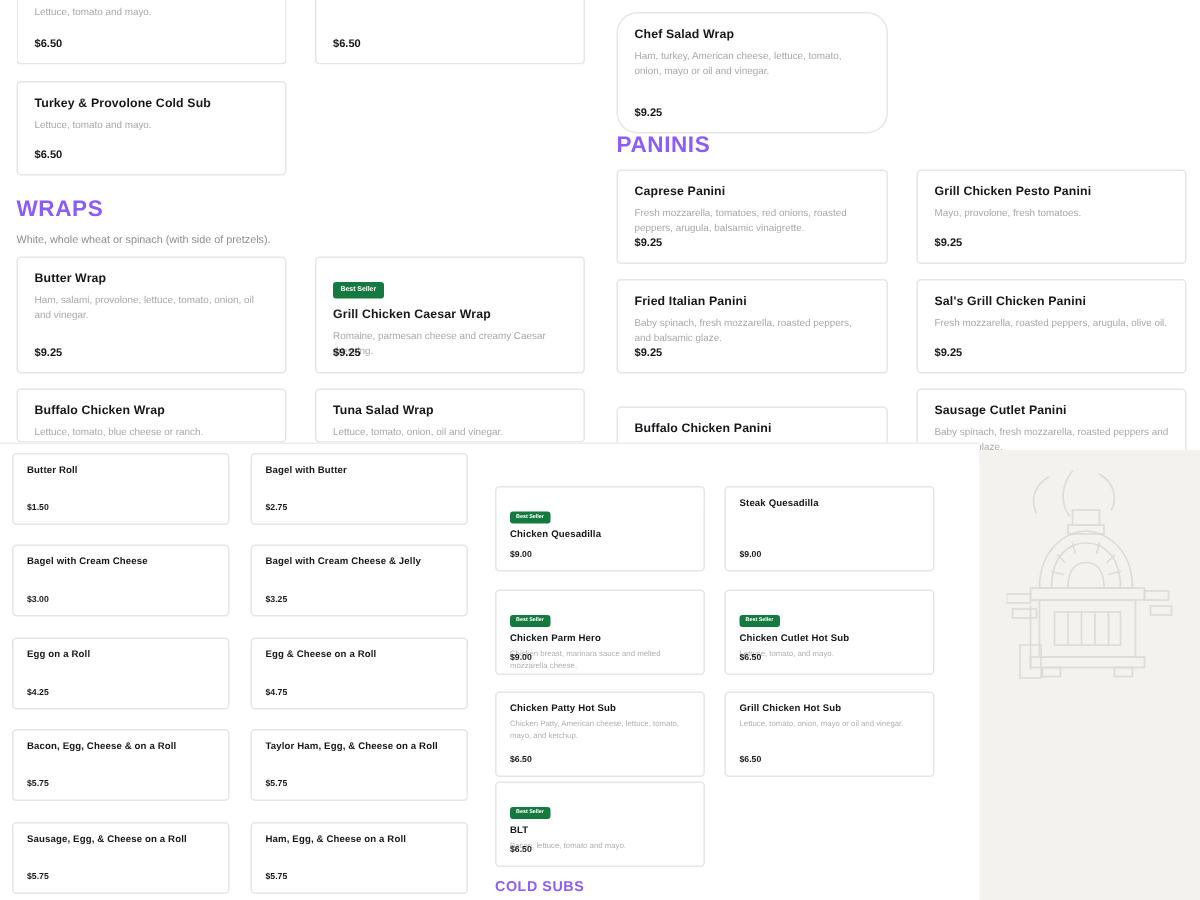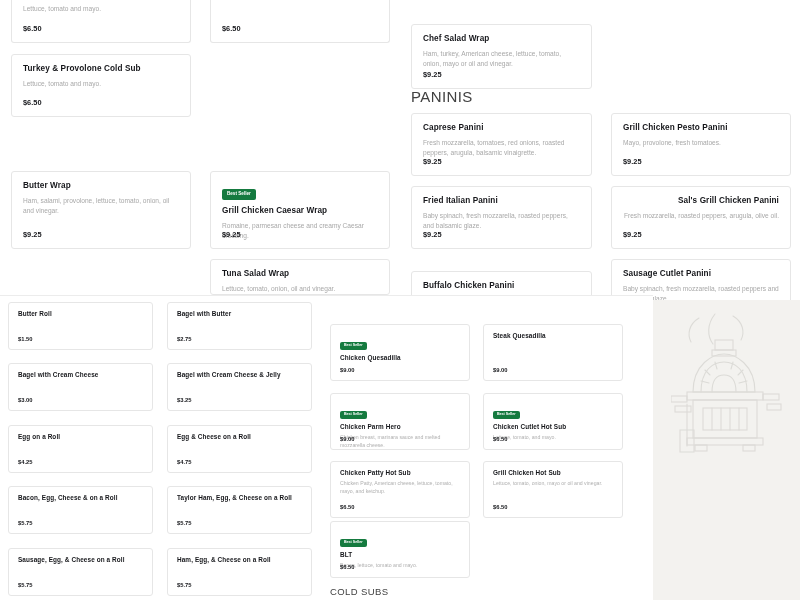--- a/index.html
+++ b/index.html
@@ -31,22 +31,22 @@
   .badge {
     display: inline-block;
     background: #157a3f;
     color: #fff;
     font-weight: bold;
     border-radius: 2px;
     line-height: 1;
   }
 
   .section-head {
-    font-weight: 400;
-    color: #404040;
+    font-weight: 700;
+    color: #8b5cf6;
     letter-spacing: .4px;
   }
   .section-sub { color: #8d8d8d; }
 
   
   #layer-base { position:absolute; inset:0; }
 
   .l1 .card { padding: 9px 11px; }
   .l1 .card-title { font-size: 8.2px; margin-bottom: 6px; }
   .l1 .card-desc  { font-size: 6.6px; line-height: 1.55; }
@@ -106,40 +106,48 @@
     <div class="card cut-top colB" style="top:-40px;height:83px;">
       <div class="card-price">$6.50</div>
     </div>
 
     <div class="card colA" style="top:54px;height:63px;">
       <div class="card-title">Turkey &amp; Provolone Cold Sub</div>
       <div class="card-desc">Lettuce, tomato and mayo.</div>
       <div class="card-price">$6.50</div>
     </div>
 
-    <div class="card colC" style="top:24px;height:65px;">
+    <div class="card colC" style="top:8px;height:81px;border-radius:14px;">
       <div class="card-title">Chef Salad Wrap</div>
       <div class="card-desc">Ham, turkey, American cheese, lettuce, tomato, onion, mayo or oil and vinegar.</div>
       <div class="card-price">$9.25</div>
     </div>
 
+    <div style="position:absolute;left:11px;top:131px;width:380px;">
+      <div class="section-head">WRAPS</div>
+      <div class="section-sub">White, whole wheat or spinach (with side of pretzels).</div>
+    </div>
 
     <div class="card colA" style="top:171px;height:78px;">
       <div class="card-title">Butter Wrap</div>
       <div class="card-desc">Ham, salami, provolone, lettuce, tomato, onion, oil and vinegar.</div>
       <div class="card-price">$9.25</div>
     </div>
 
     <div class="card colB" style="top:171px;height:78px;">
       <span class="badge">Best Seller</span>
       <div class="card-title">Grill Chicken Caesar Wrap</div>
       <div class="card-desc">Romaine, parmesan cheese and creamy Caesar dressing.</div>
       <div class="card-price">$9.25</div>
     </div>
 
+    <div class="card colA" style="top:259px;height:36px;">
+      <div class="card-title">Buffalo Chicken Wrap</div>
+      <div class="card-desc">Lettuce, tomato, blue cheese or ranch.</div>
+    </div>
 
     <div class="card colB" style="top:259px;height:36px;">
       <div class="card-title">Tuna Salad Wrap</div>
       <div class="card-desc">Lettuce, tomato, onion, oil and vinegar.</div>
     </div>
 
     <div style="position:absolute;left:411px;top:88px;width:380px;">
       <div class="section-head">PANINIS</div>
     </div>
 
@@ -154,21 +162,21 @@
       <div class="card-desc">Mayo, provolone, fresh tomatoes.</div>
       <div class="card-price">$9.25</div>
     </div>
 
     <div class="card colC" style="top:186px;height:63px;">
       <div class="card-title">Fried Italian Panini</div>
       <div class="card-desc">Baby spinach, fresh mozzarella, roasted peppers, and balsamic glaze.</div>
       <div class="card-price">$9.25</div>
     </div>
 
-    <div class="card colD" style="top:186px;height:63px;text-align:right;">
+    <div class="card colD" style="top:186px;height:63px;">
       <div class="card-title">Sal's Grill Chicken Panini</div>
       <div class="card-desc">Fresh mozzarella, roasted peppers, arugula, olive oil.</div>
       <div class="card-price">$9.25</div>
     </div>
 
     <div class="card colC" style="top:271px;height:48px;">
       <div class="card-title">Buffalo Chicken Panini</div>
       <div class="card-desc">Spicy Buffalo chicken cutlet, tomato, ranch or blue cheese.</div>
       <div class="card-price" style="bottom:2px;">$9.00</div>
     </div>

